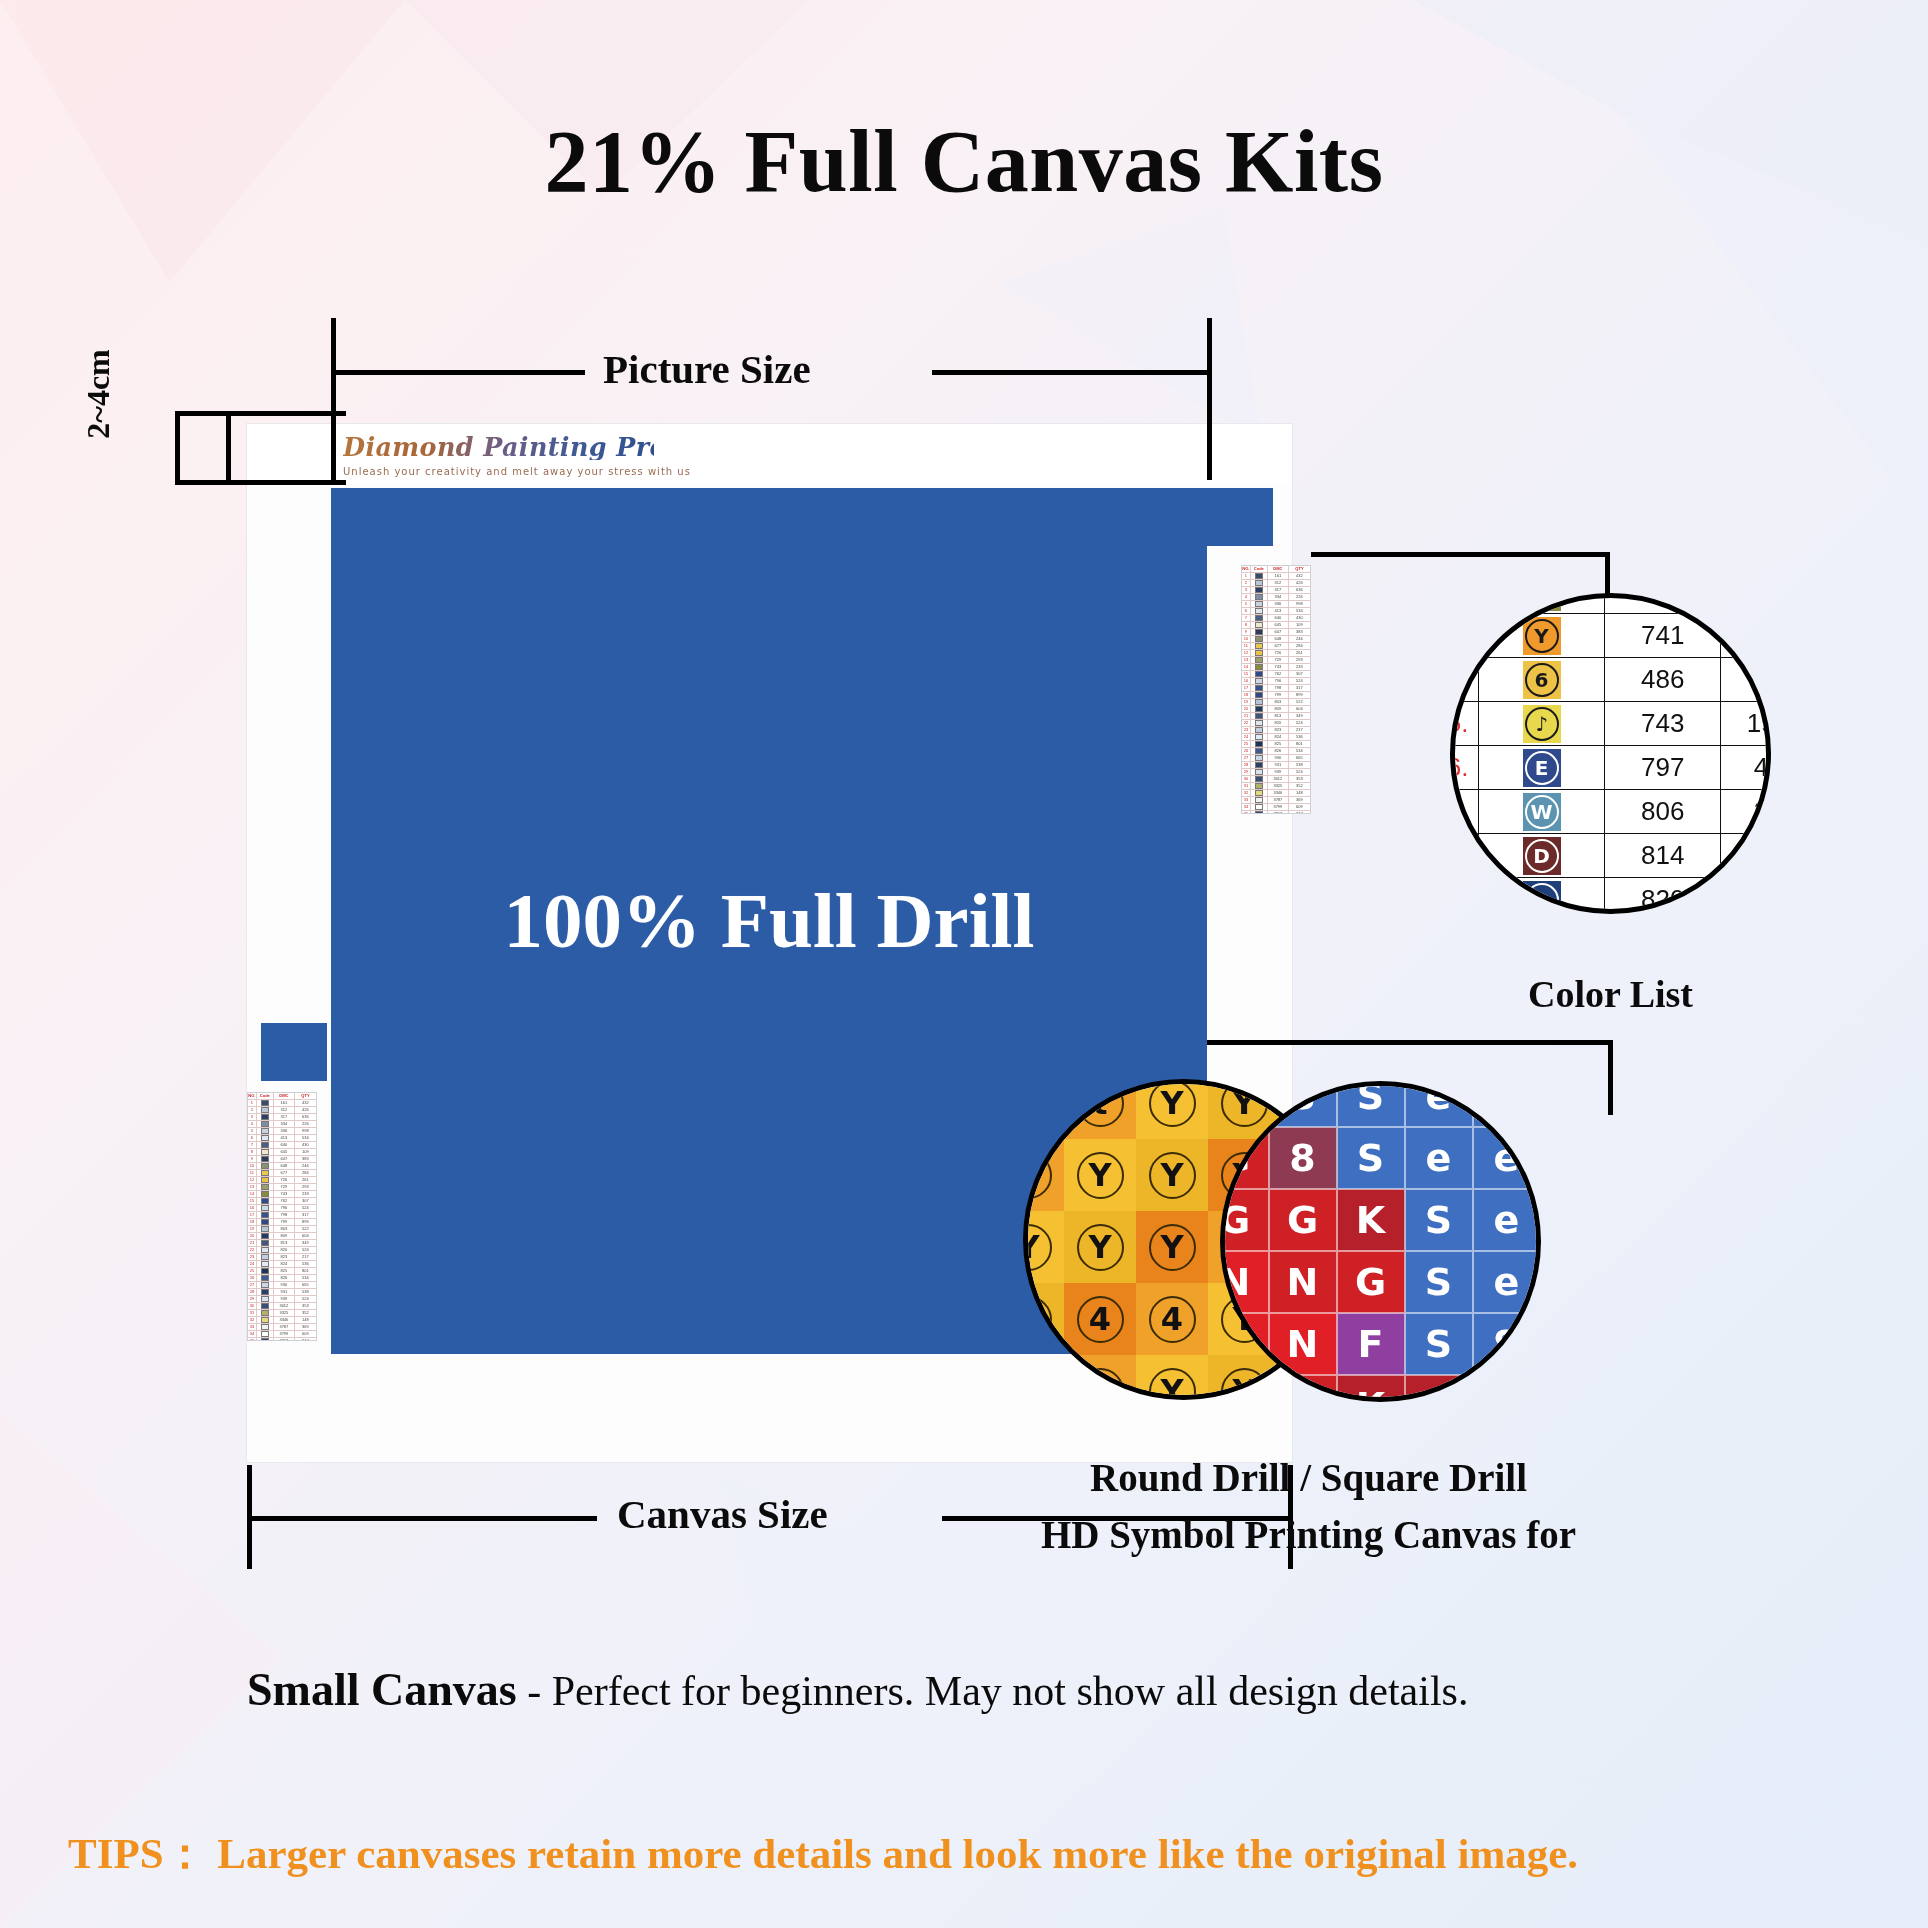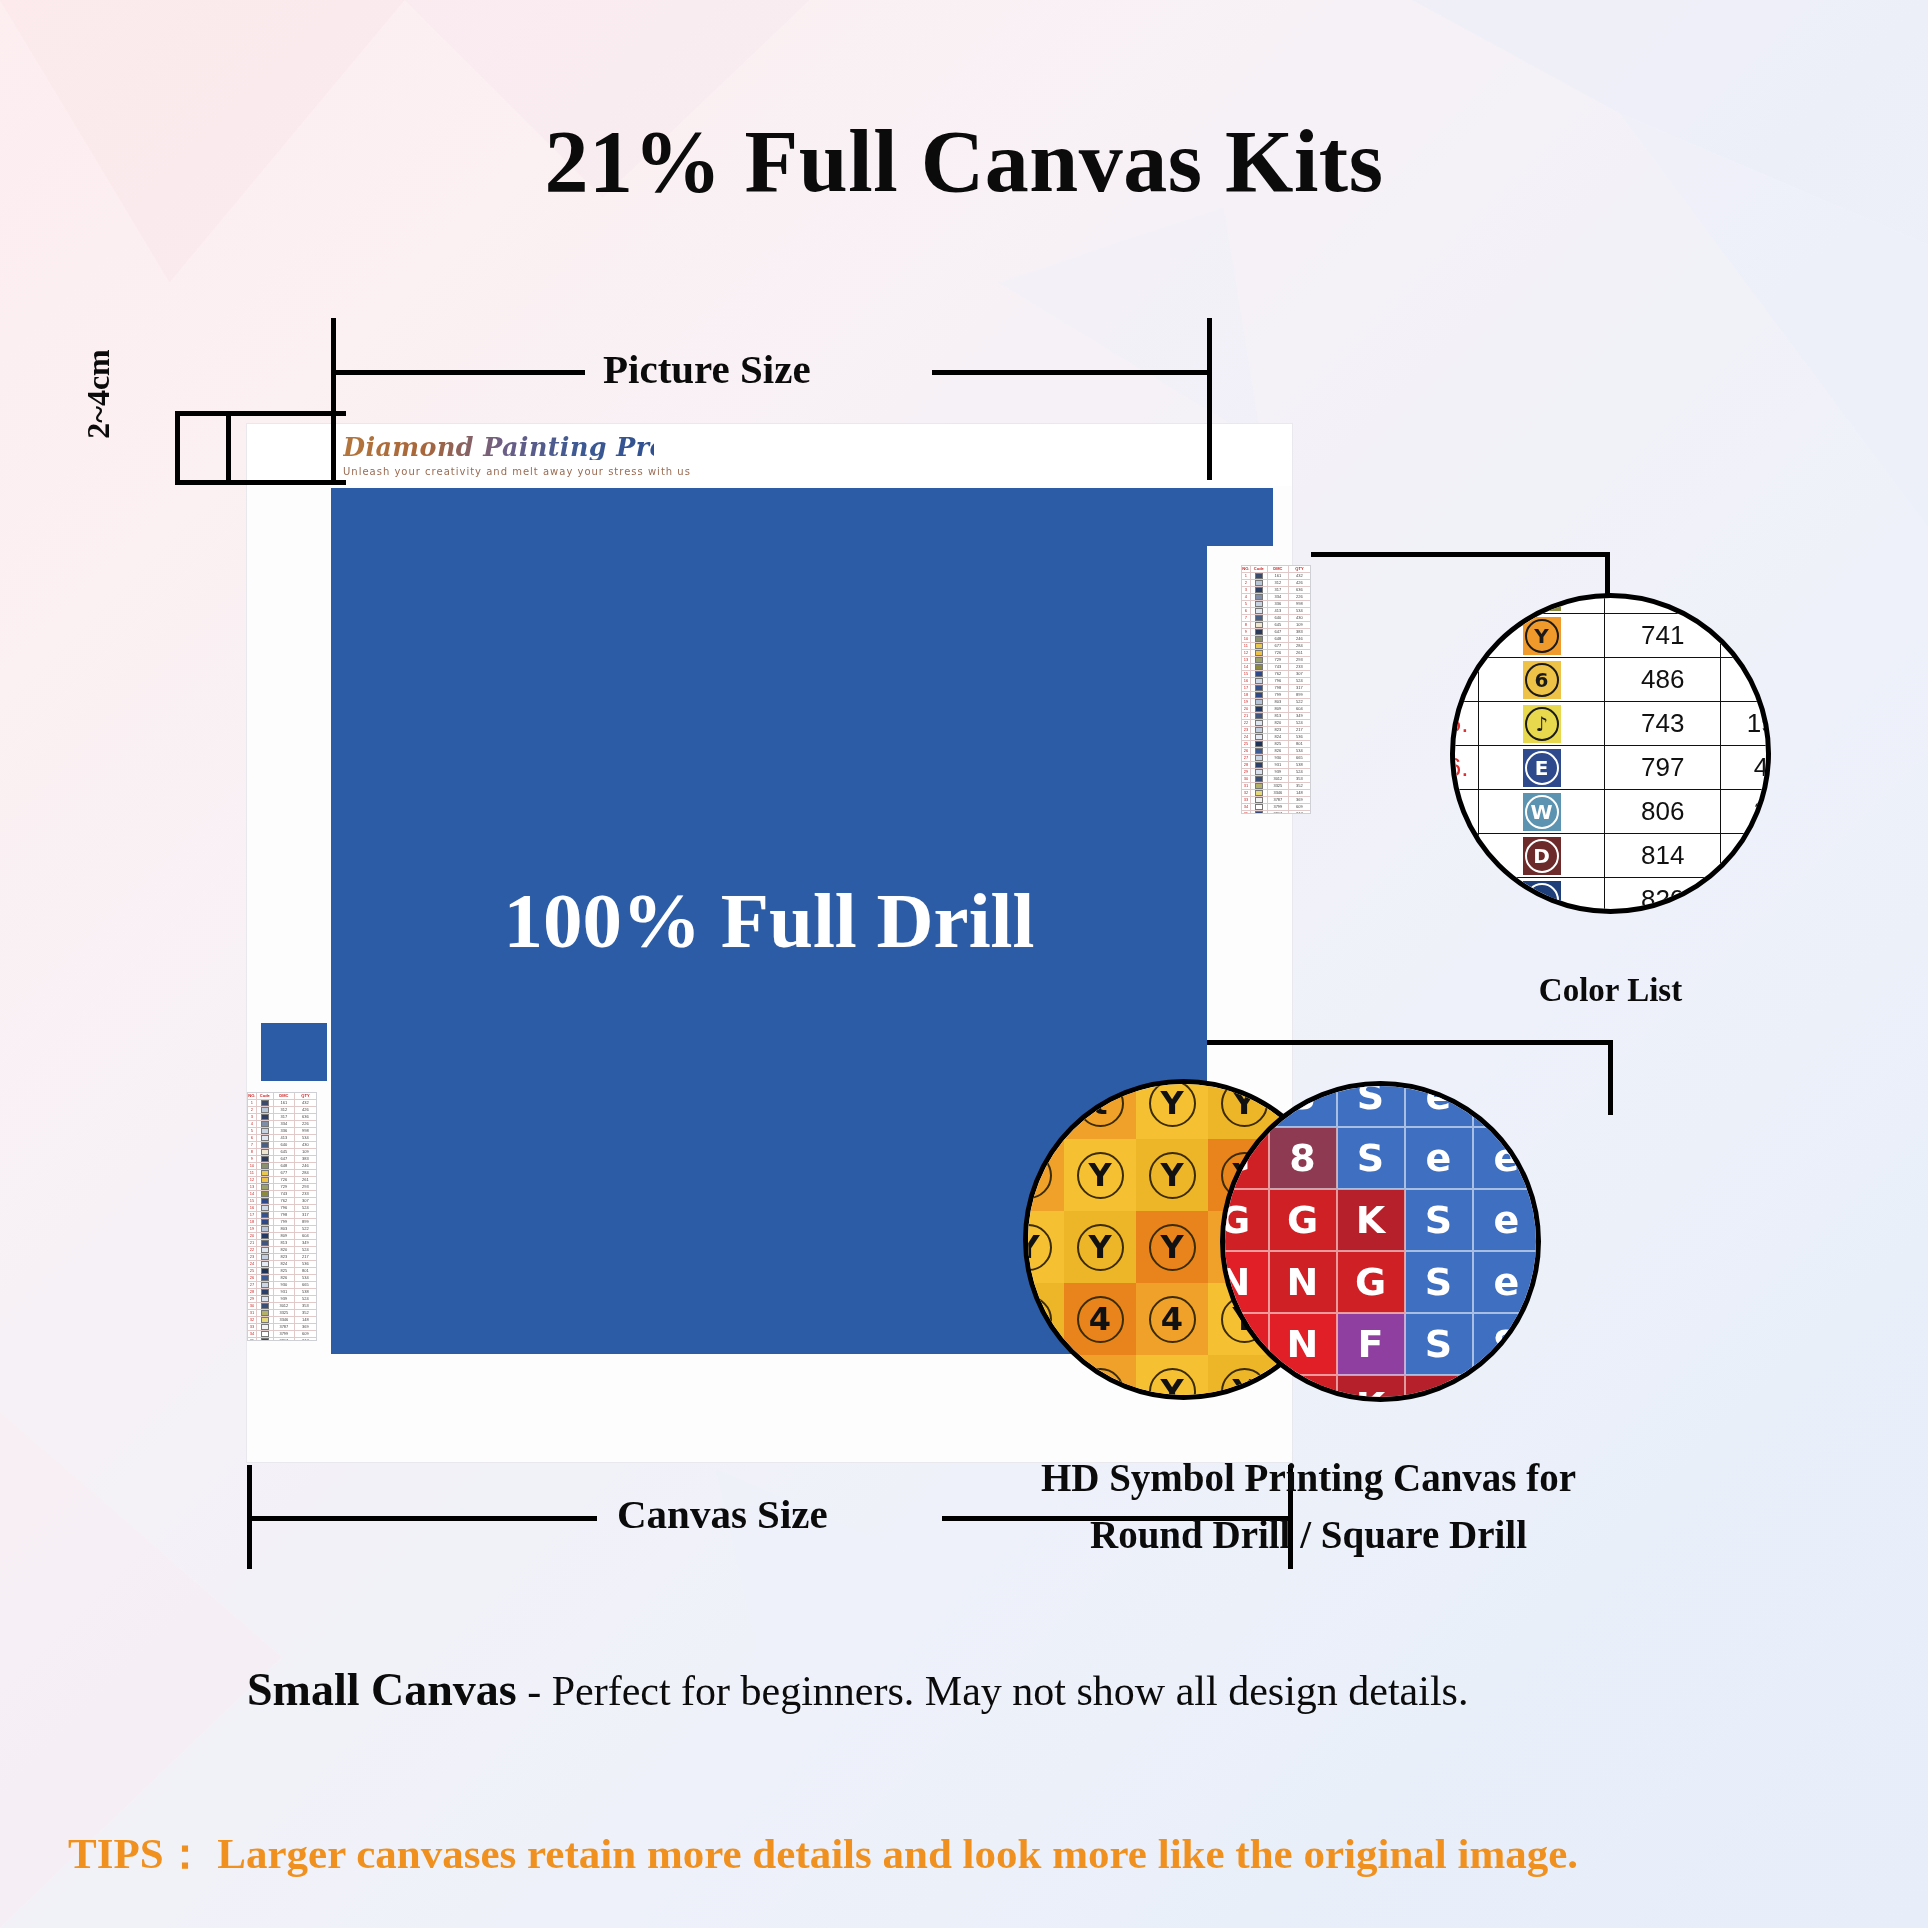--- a/index.html
+++ b/index.html
@@ -94,21 +94,21 @@
   .rcell{font-size:32px;}
   .rcell .ring{width:43px;height:43px;border-radius:50%;border:2.4px solid #3b2b00;
     display:flex;align-items:center;justify-content:center;}
   .scell{color:#fff;font-size:38px;box-sizing:border-box;border:1.9px solid rgba(255,255,255,.55);}
 
   
   .lead{position:absolute;background:#000;}
 
   
   #capColorList{position:absolute;left:1455px;top:972px;width:311px;text-align:center;
-    font-family:"Liberation Serif",serif;font-weight:700;font-size:33px;color:#0b0b0b;}
+    font-family:"Liberation Serif",serif;font-weight:700;font-size:38px;color:#0b0b0b;}
   #capHD{position:absolute;left:1309px;top:1450px;width:621px;text-align:center;
     font-family:"Liberation Serif",serif;font-weight:700;font-size:39px;color:#0b0b0b;line-height:1.45;
     transform:translateX(-311px);}
 
   
   .note{position:absolute;font-family:"Liberation Serif",serif;color:#0b0b0b;white-space:nowrap;}
   #note1{left:247px;top:1640px;font-size:42px;margin-top:23px;}
   #note1 .lead1{font-size:46px;font-weight:700;}
   #note2{left:247px;top:1731px;font-size:42px;}
   #note2 .lead1{font-size:46px;font-weight:700;}
@@ -789,22 +789,22 @@
         <div class="cell scell" style="background: rgb(63, 111, 192);">S</div>
         <div class="cell scell" style="background: rgb(207, 32, 38);">N</div>
         <div class="cell scell" style="background: rgb(207, 32, 38);">N</div>
         <div class="cell scell" style="background: rgb(181, 32, 42);">K</div>
         <div class="cell scell" style="background: rgb(181, 32, 42);">K</div>
         <div class="cell scell" style="background: rgb(181, 32, 42);">K</div>
       </div>
   </div>
 
   <div id="capHD">
+    <div>Round Drill  /  Square Drill</div>
     <div>HD Symbol Printing Canvas for</div>
-    <div>Round Drill  /  Square Drill</div>
   </div>
 
   <div class="note" id="note1">
     <span class="lead1">Small Canvas</span><span> - Perfect for beginners. May not show all design details.</span>
   </div>
   <div id="tips">TIPS： Larger canvases retain more details and look more like the original image.</div>
 
 </div>
 
 

